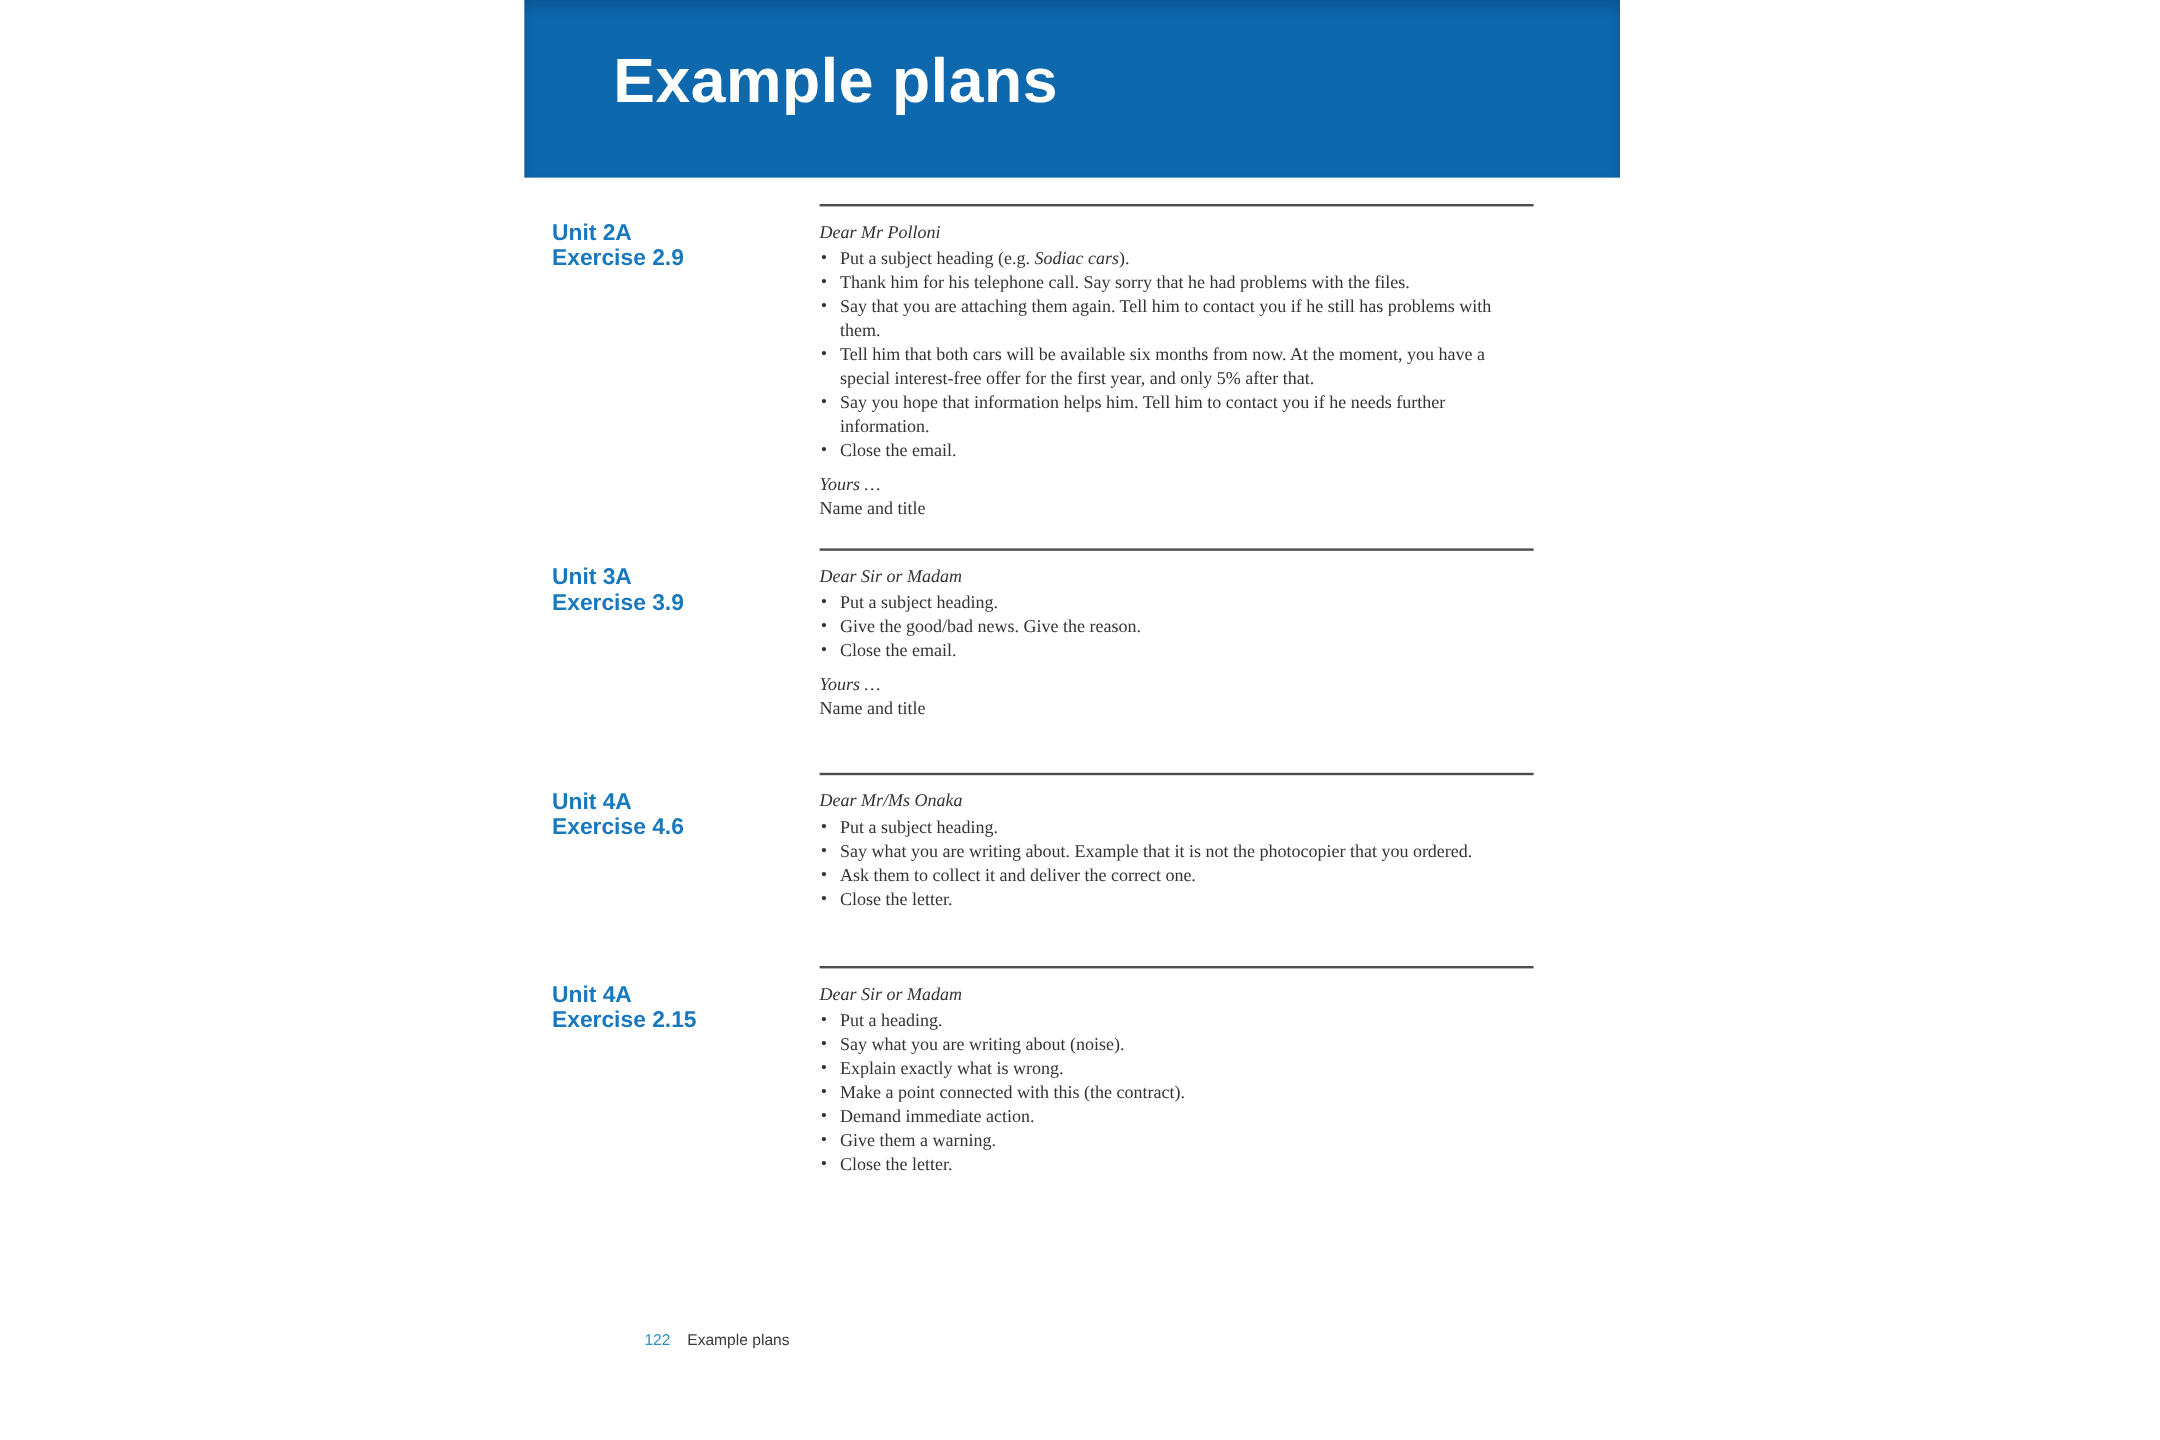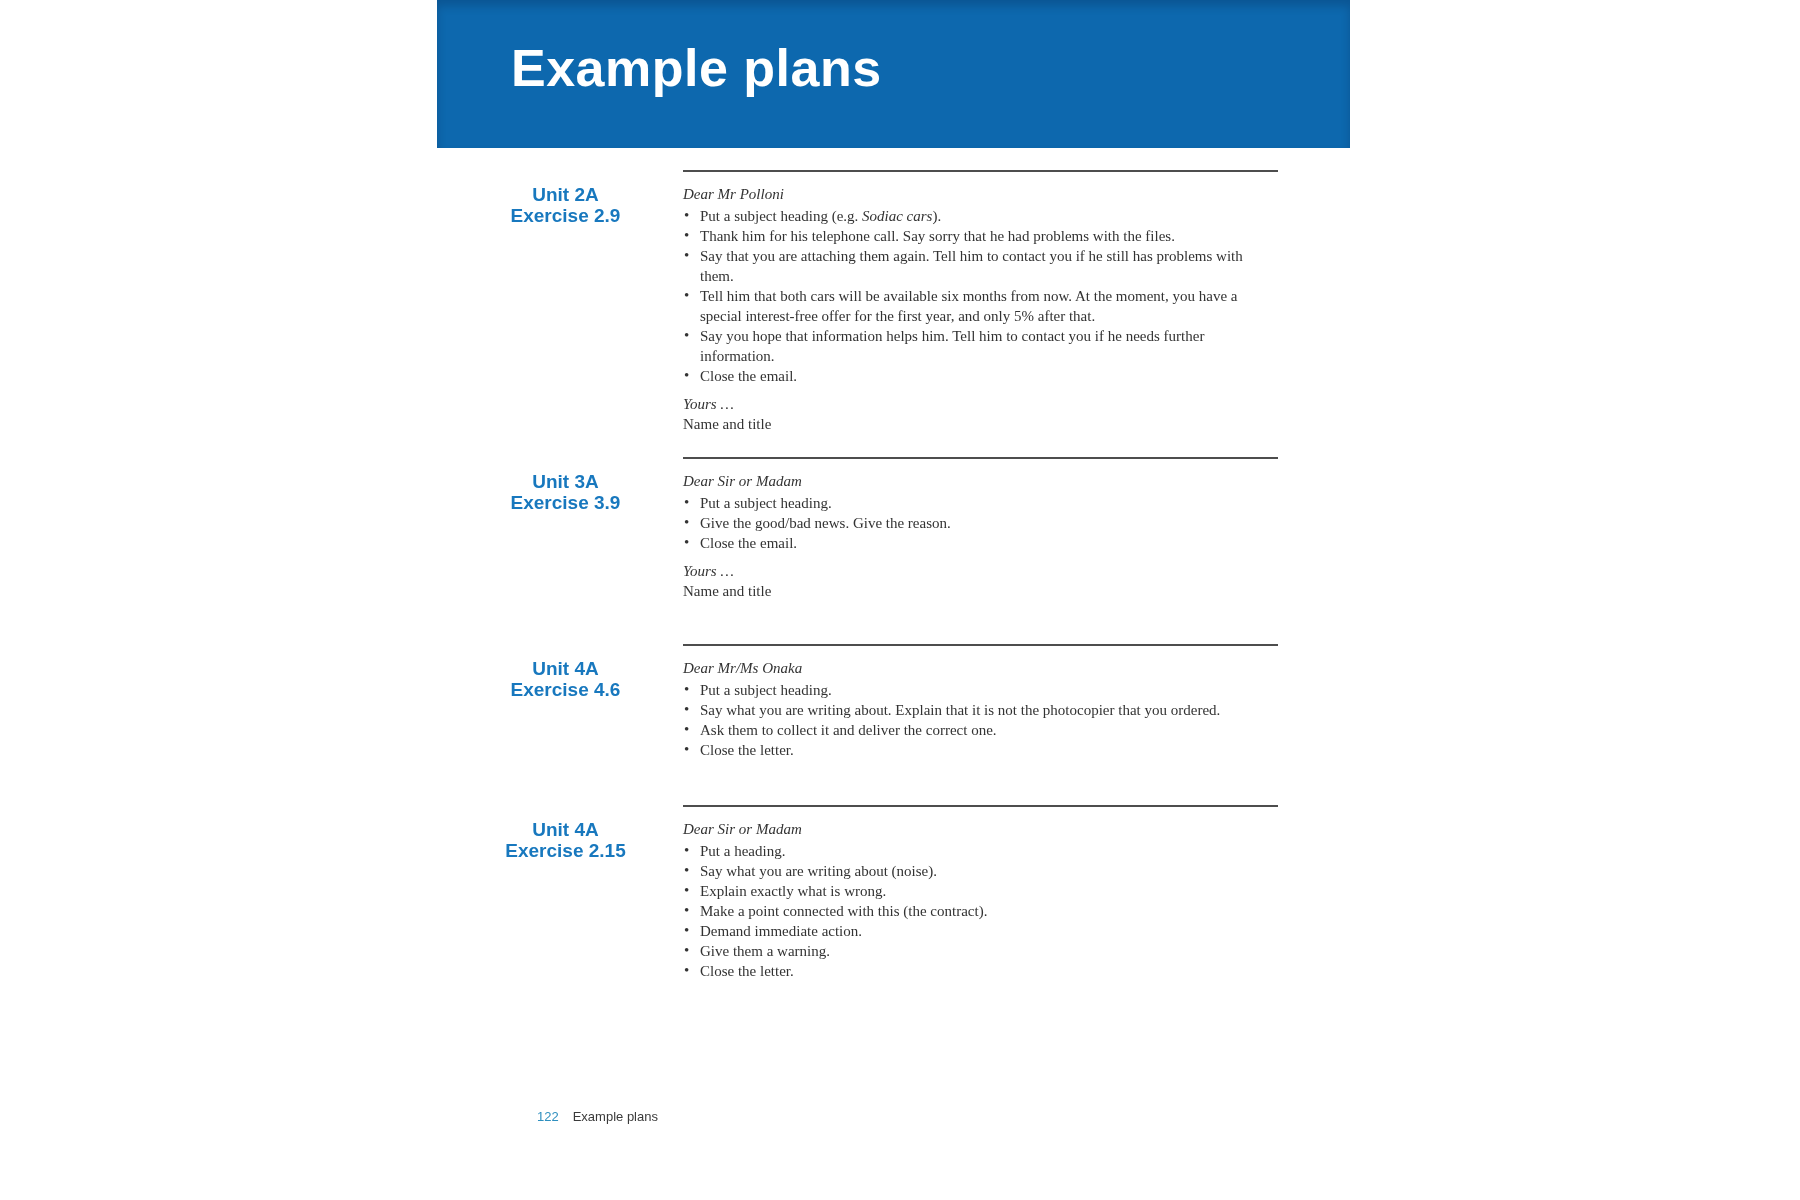--- a/index.html
+++ b/index.html
@@ -46,21 +46,21 @@
     height: 0;
     border-top: 2px solid #4d4d4d;
   }
 
   .plan { display: flex; padding-top: 12px; }
 
   .labels {
     width: 223px;
     box-sizing: border-box;
     padding-right: 12px;
-    text-align: center;
+    text-align: left;
     font-family: "Liberation Sans", sans-serif;
     font-weight: bold;
     font-size: 19px;
     line-height: 21px;
     color: #1878be;
     white-space: nowrap;
   }
 
   .body {
     width: 560px;
@@ -151,21 +151,21 @@
     <div class="rule"></div>
     <section class="plan">
       <div class="labels">
         <div>Unit 4A</div>
         <div>Exercise 4.6</div>
       </div>
       <div class="body">
         <p class="salutation">Dear Mr/Ms Onaka</p>
         <ul class="bullets">
           <li>Put a subject heading.</li>
-          <li>Say what you are writing about. Explain that it is not the photocopier that you ordered.</li>
+          <li>Say what you are writing about. Example that it is not the photocopier that you ordered.</li>
           <li>Ask them to collect it and deliver the correct one.</li>
           <li>Close the letter.</li>
         </ul>
       </div>
     </section>
   </div>
 
   <div class="group g4">
     <div class="rule"></div>
     <section class="plan">

